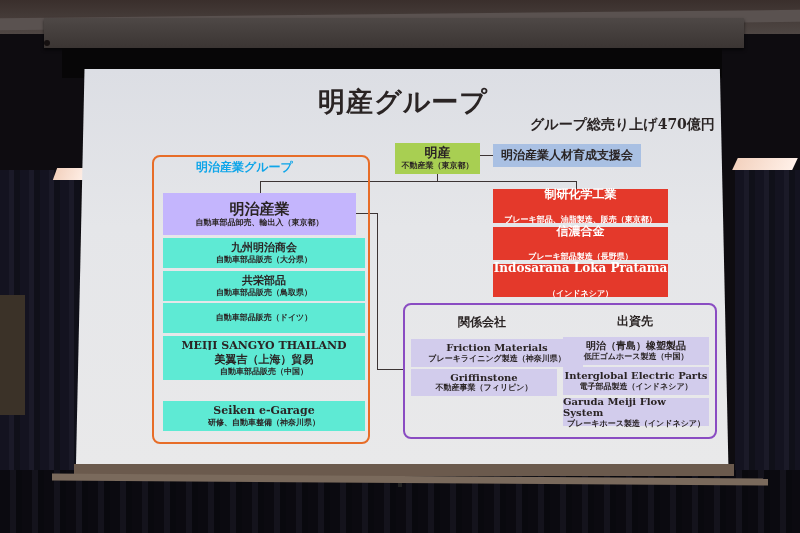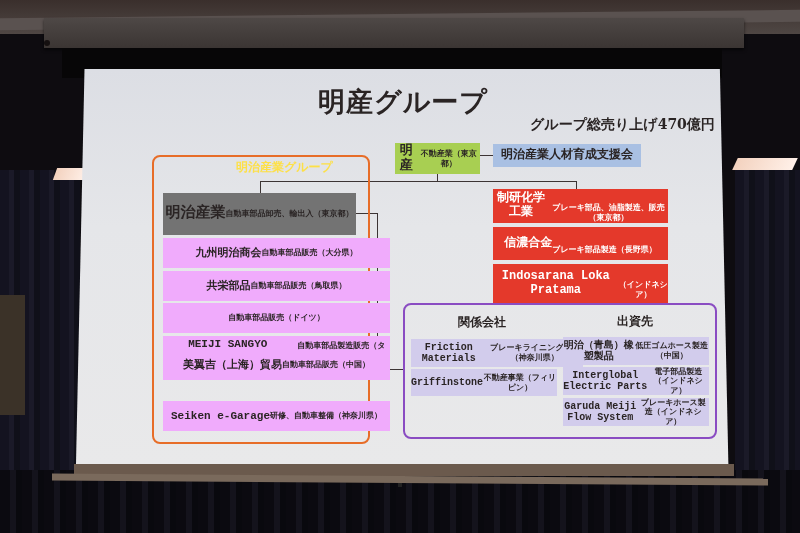--- a/index.html
+++ b/index.html
@@ -17,36 +17,36 @@
   .wall-left{position:absolute;left:0;top:295px;width:25px;height:120px;background:#3b3228;}
   
   .slide{position:absolute;left:76px;top:69px;width:655px;height:395px;background:linear-gradient(180deg,#dcdee4 0%,#e5e6e9 40%,#e9e9ea 100%);clip-path:polygon(1.3% 0,98.3% 0,99.6% 100%,0 100%);}
   .slide-bottom{position:absolute;left:74px;top:464px;width:660px;height:12px;background:#6b5a4d;}
   .bar{position:absolute;left:52px;top:476px;width:716px;height:7px;background:#7a6a5c;transform:skewY(0.4deg);}
   .bar-knob{position:absolute;left:398px;top:483px;width:4px;height:4px;background:#222;}
 
   .title{position:absolute;left:318px;top:84px;font-size:27px;font-weight:bold;color:#2a2424;letter-spacing:1px;}
   .sales{position:absolute;left:530px;top:116px;font-size:14px;font-weight:bold;color:#2a2424;}
 
-  .box{position:absolute;display:flex;flex-direction:row;align-items:center;justify-content:center;text-align:center;color:#2a2424;font-family:Liberation Mono, monospace;}
+  .box{position:absolute;display:flex;flex-direction:column;align-items:center;justify-content:center;color:#2a2424;}
   .box .n{font-weight:bold;line-height:1.15;}
   .box .d{font-size:8px;font-weight:bold;line-height:1.2;}
 
   .meisan{left:395px;top:143px;width:85px;height:31px;background:#a8cf52;}
   .meisan .n{font-size:13px;}
   .jinzai{left:493px;top:144px;width:148px;height:23px;background:#a9c0e3;}
   .jinzai .n{font-size:12px;}
 
   .group-frame{position:absolute;left:152px;top:155px;width:214px;height:285px;border:2px solid #e76d28;border-radius:8px;}
-  .group-title{position:absolute;left:196px;top:159px;font-size:12px;font-weight:bold;color:#fde047;margin-left:40px;}
+  .group-title{position:absolute;left:196px;top:159px;font-size:12px;font-weight:bold;color:#0ea5e9;}
 
-  .meiji{left:163px;top:193px;width:193px;height:42px;background:#737373;}
+  .meiji{left:163px;top:193px;width:193px;height:42px;background:#c4b5fd;}
   .meiji .n{font-size:15px;}
   .meiji .d{font-size:8px;}
-  .pink{left:163px;width:227px;height:30px;background:#f0abfc;}
+  .pink{left:163px;width:202px;height:30px;background:#5eead4;}
   .pink .n{font-size:11px;}
 
   .red{left:493px;width:175px;background:#e4392b;color:#fff;}
   .red .n{font-size:12px;}
   .red .d{color:#fff;margin-top:13px;}
 
   .kan-frame{position:absolute;left:403px;top:303px;width:310px;height:132px;border:2px solid #8a4cc2;border-radius:8px;}
   .kan-h{position:absolute;font-size:12px;font-weight:bold;color:#2a2424;}
   .lav{background:#d2ccec;}
   .lav .n{font-size:10px;}
@@ -126,21 +126,21 @@
 </div>
 
 <div class="box red" style="top:189px;height:34px;">
   <div class="n">制研化学工業</div>
   <div class="d">ブレーキ部品、油脂製造、販売（東京都）</div>
 </div>
 <div class="box red" style="top:227px;height:33px;">
   <div class="n">信濃合金</div>
   <div class="d">ブレーキ部品製造（長野県）</div>
 </div>
-<div class="box red" style="top:264px;height:39px;">
+<div class="box red" style="top:264px;height:33px;">
   <div class="n">Indosarana Loka Pratama</div>
   <div class="d">（インドネシア）</div>
 </div>
 
 <div class="kan-frame"></div>
 <div class="kan-h" style="left:458px;top:314px;">関係会社</div>
 <div class="kan-h" style="left:617px;top:313px;">出資先</div>
 
 <div class="box lav" style="left:411px;top:339px;width:172px;height:28px;">
   <div class="n">Friction Materials</div>

